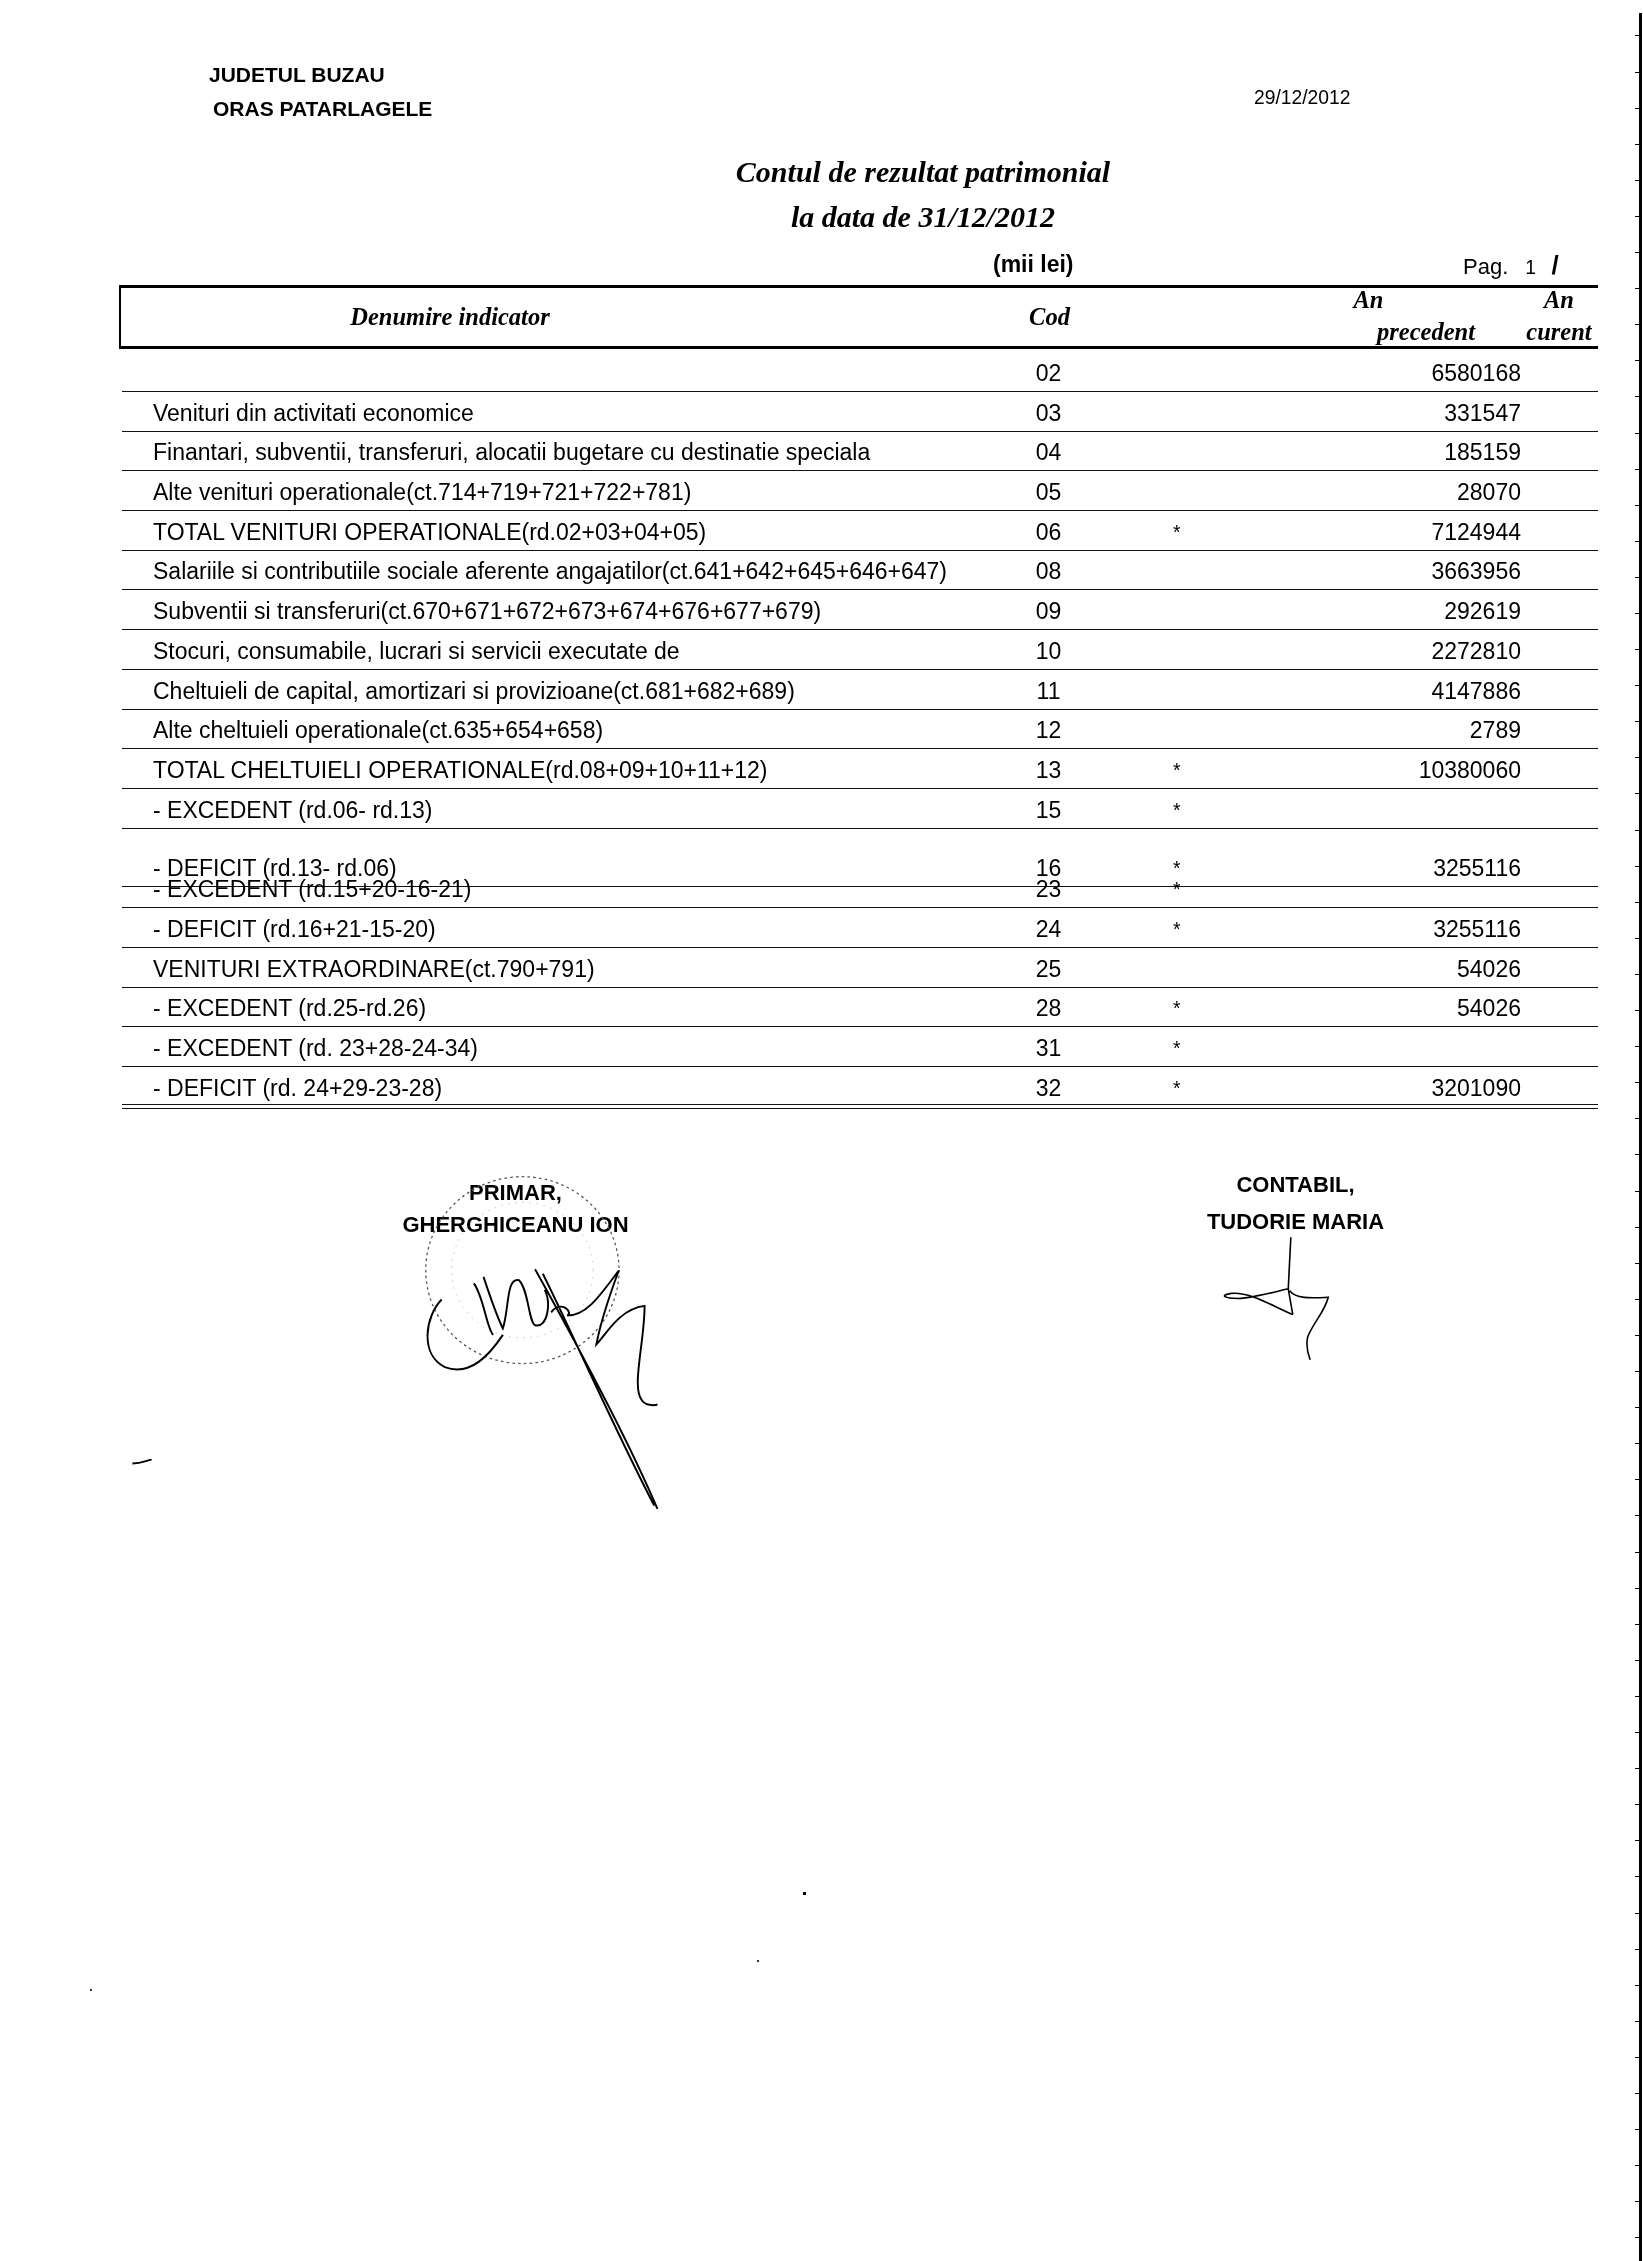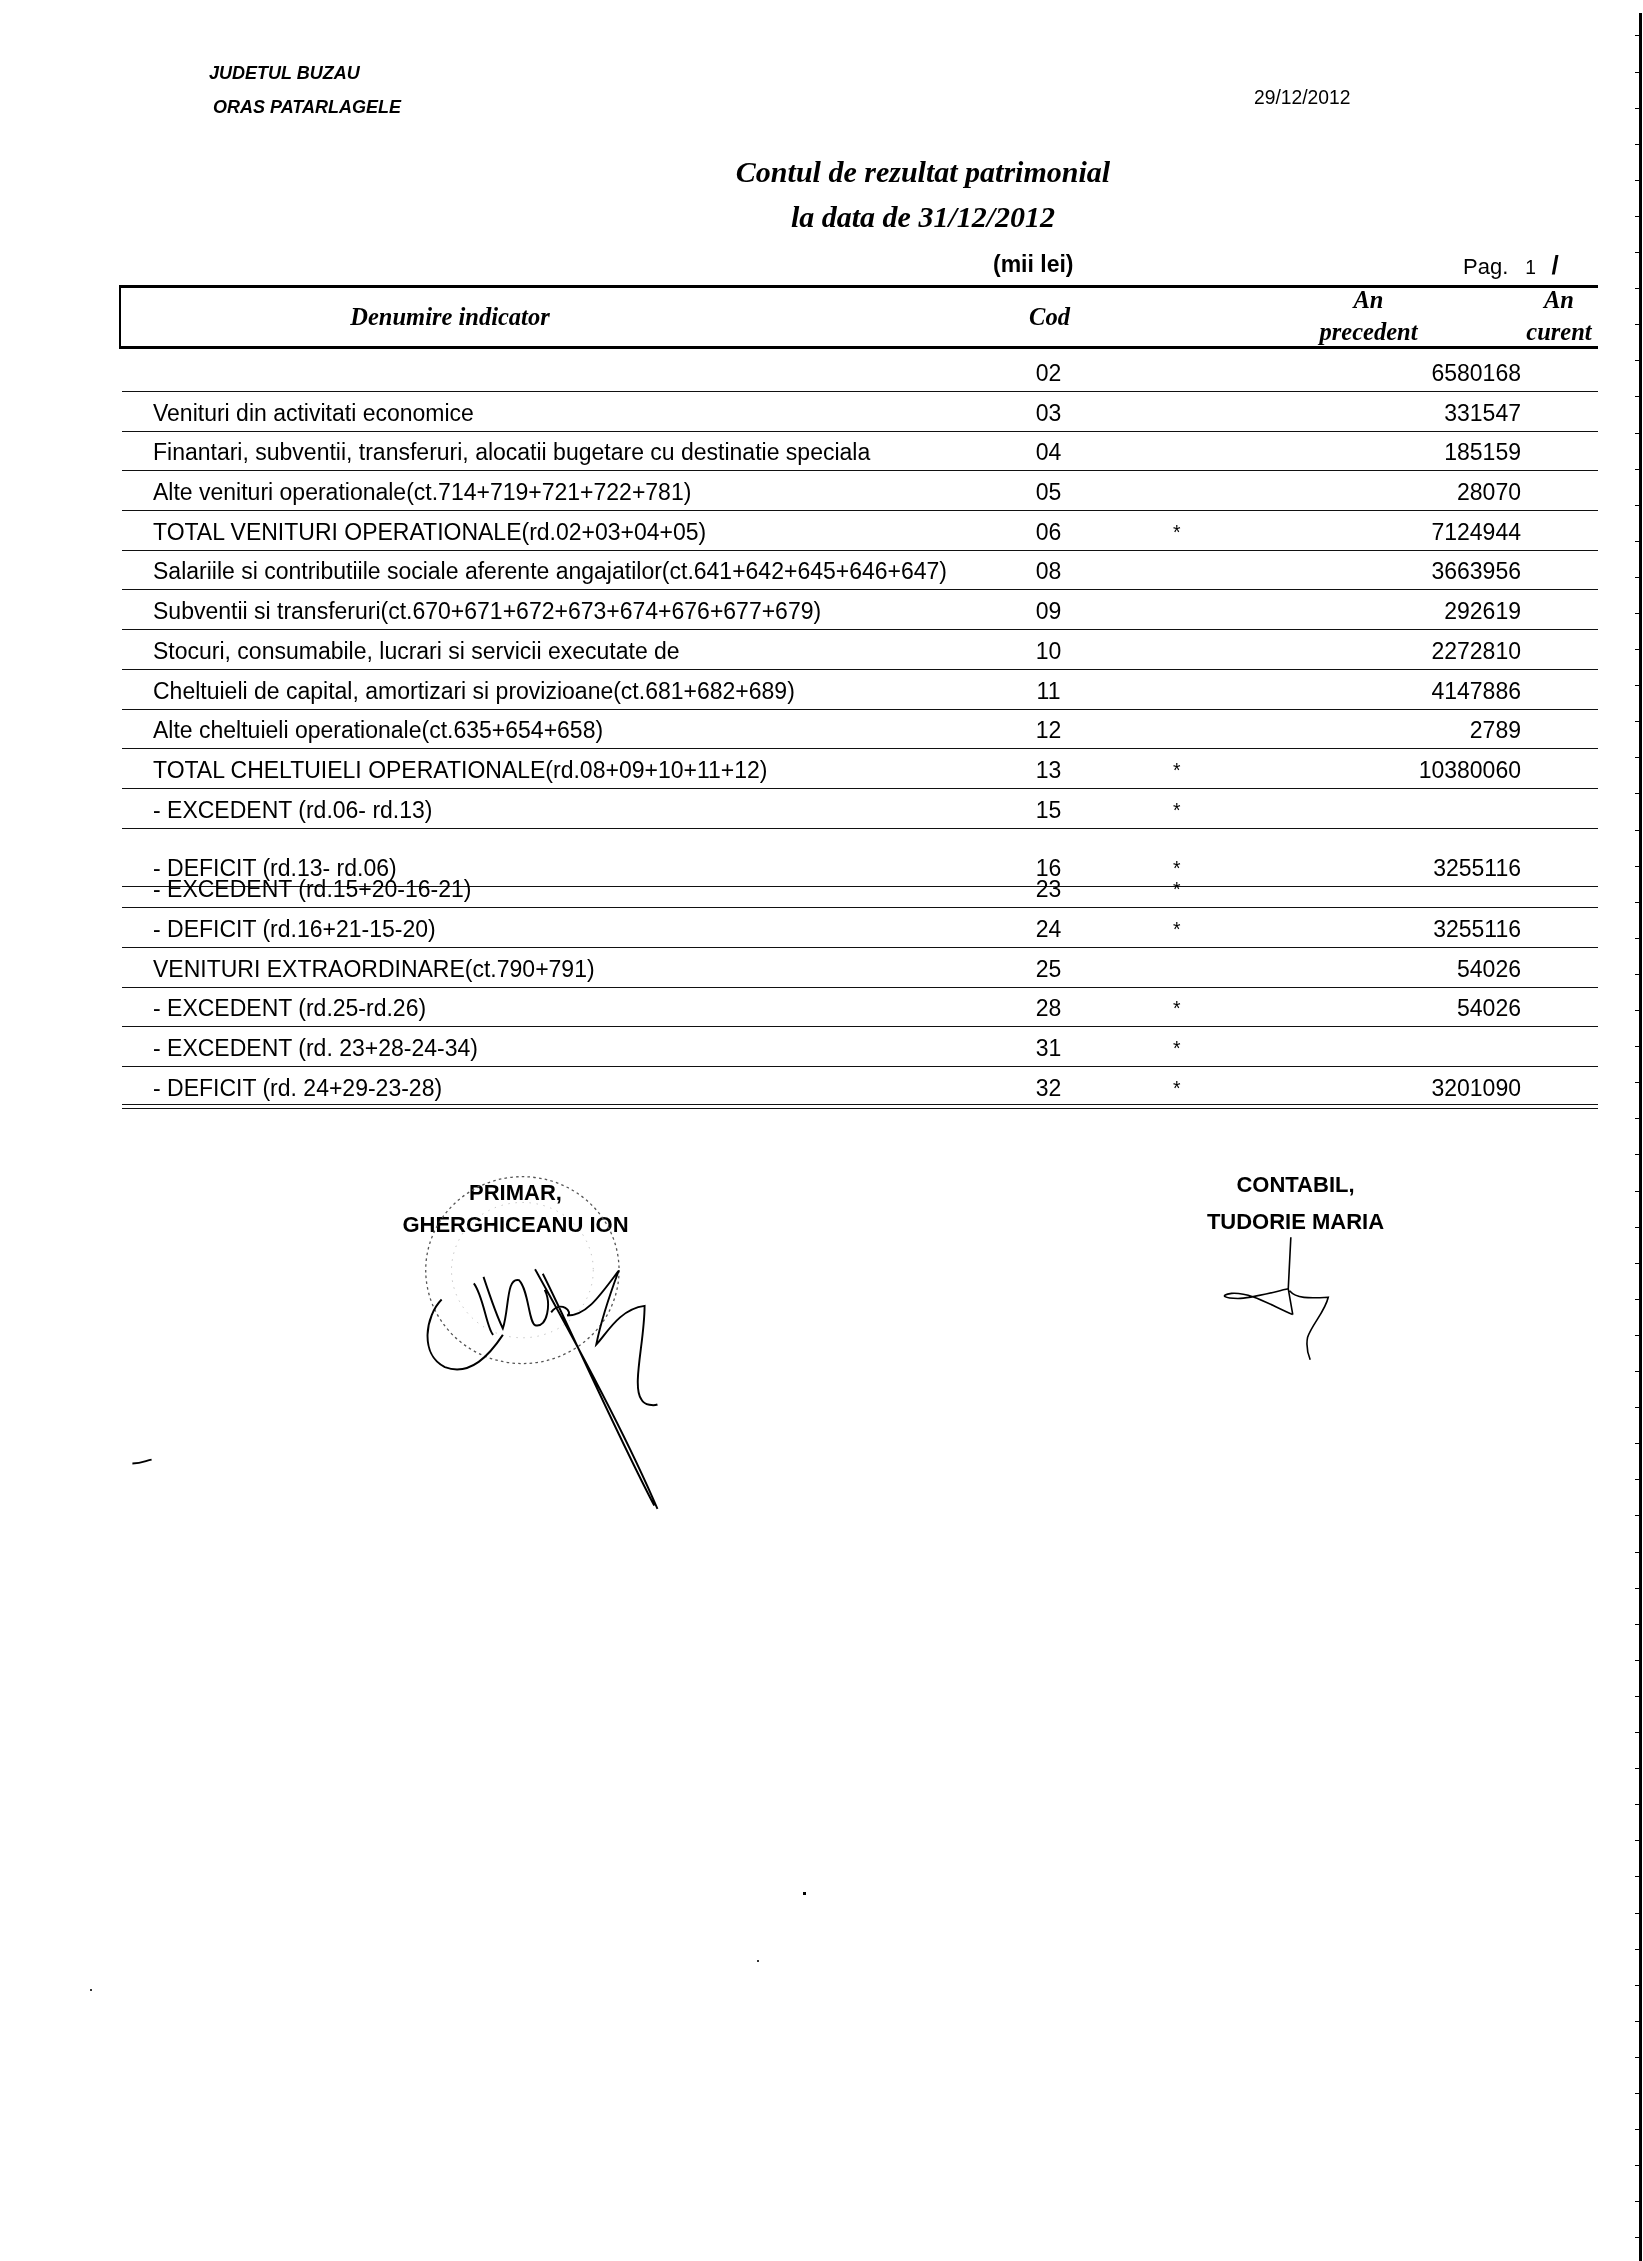--- a/index.html
+++ b/index.html
@@ -1,18 +1,18 @@
 <!DOCTYPE html>
 <html style="font-size:10.3px"><head>
 <meta charset="utf-8">
 <style>
   html, body { margin: 0; padding: 0; background: #ffffff; }
   body { width: 1644px; height: 2261px; position: relative; overflow: hidden; font-family: "Liberation Sans", sans-serif; color: #000; }
   .abs { position: absolute; white-space: nowrap; }
-  .hdr-bold { font-weight: bold; font-size: 18px; font-style: italic; }
+  .hdr-bold { font-weight: bold; font-size: 21px; }
   .date { font-size: 19.3px; }
   .title { font-family: "Liberation Serif", serif; font-style: italic; font-weight: bold; font-size: 30px; left: 0; width: 1846px; text-align: center; }
   .units { font-size: 23px; font-weight: bold; }
   .pag { font-size: 22px; }
   .pag .slash { font-weight: bold; font-size: 26px; margin-left: 15.5px; }
   .pag .num { font-size: 19.3px; margin-left: 17px; }
   
   .hbox { position: absolute; left: 119px; top: 285px; width: 1479px; height: 64px; border-top: 3.2px solid #000; border-bottom: 3.2px solid #000; border-left: 2.6px solid #000; box-sizing: border-box; }
   .hcell { position: absolute; font-family: "Liberation Serif", serif; font-style: italic; font-weight: bold; font-size: 24.5px; text-align: center; line-height: 31px; }
   
@@ -41,21 +41,21 @@
 <div class="abs title" style="top:200px;">la data de 31/12/2012</div>
 <div class="abs units" style="left:993px; top:251px;">(mii lei)</div>
 <div class="abs pag" style="left:1463px; top:250px;">
   <span>Pag.</span><span class="num">1</span><span class="slash">/</span>
 </div>
 
 <div class="hbox">
   <div class="hcell" style="left:168px; top:13px; width:322px;">Denumire indicator</div>
   <div class="hcell" style="left:864px; top:13px; width:129px;">Cod</div>
   <div class="hcell" style="left:1141px; top:-3.9px; width:213px;">An</div>
-  <div class="hcell" style="left:1141px; top:28px; width:213px;">precedent</div>
+  <div class="hcell" style="left:1141px; top:28px; width:213px;text-align:right;">precedent</div>
   <div class="hcell" style="left:1354px; top:-3.9px; width:168px;">An</div>
   <div class="hcell" style="left:1354px; top:28px; width:168px;">curent</div>
 </div>
 
 <div id="rows">
     <div class="row" style="top: 352px;">
       <div class="cell c-cod">02</div>
       <div class="cell c-star"></div>
       <div class="cell c-prev">6580168</div>
       <div class="cell c-cur">874132</div>

